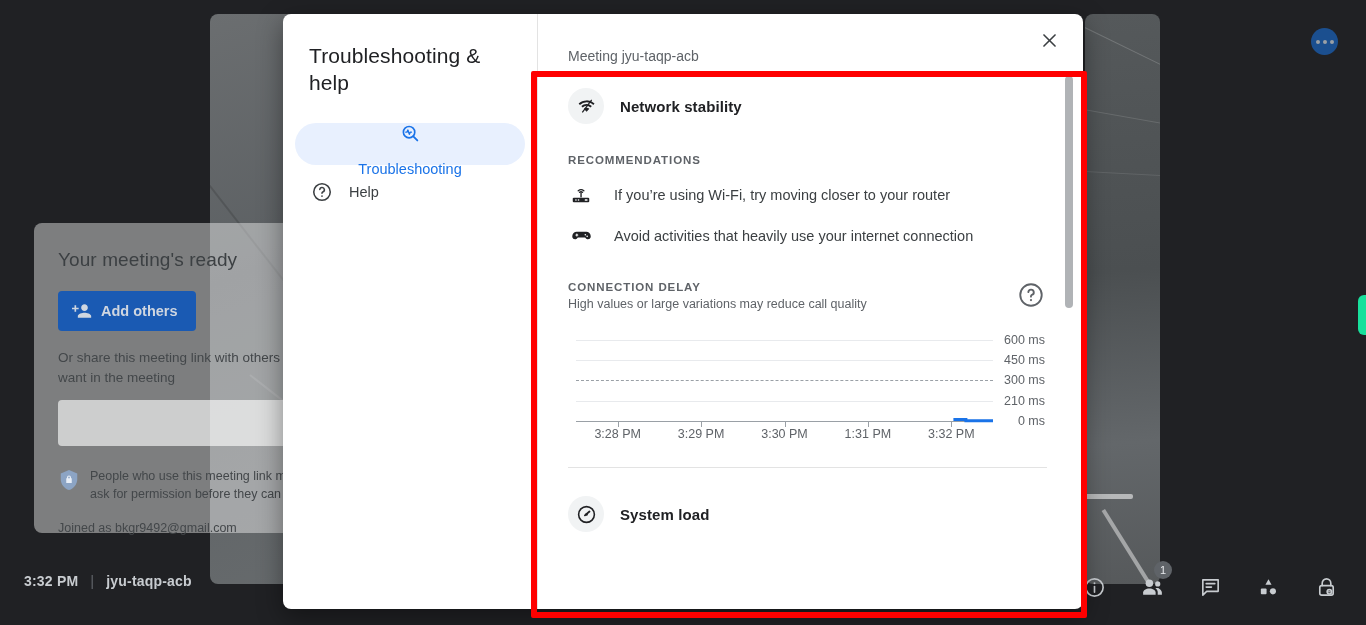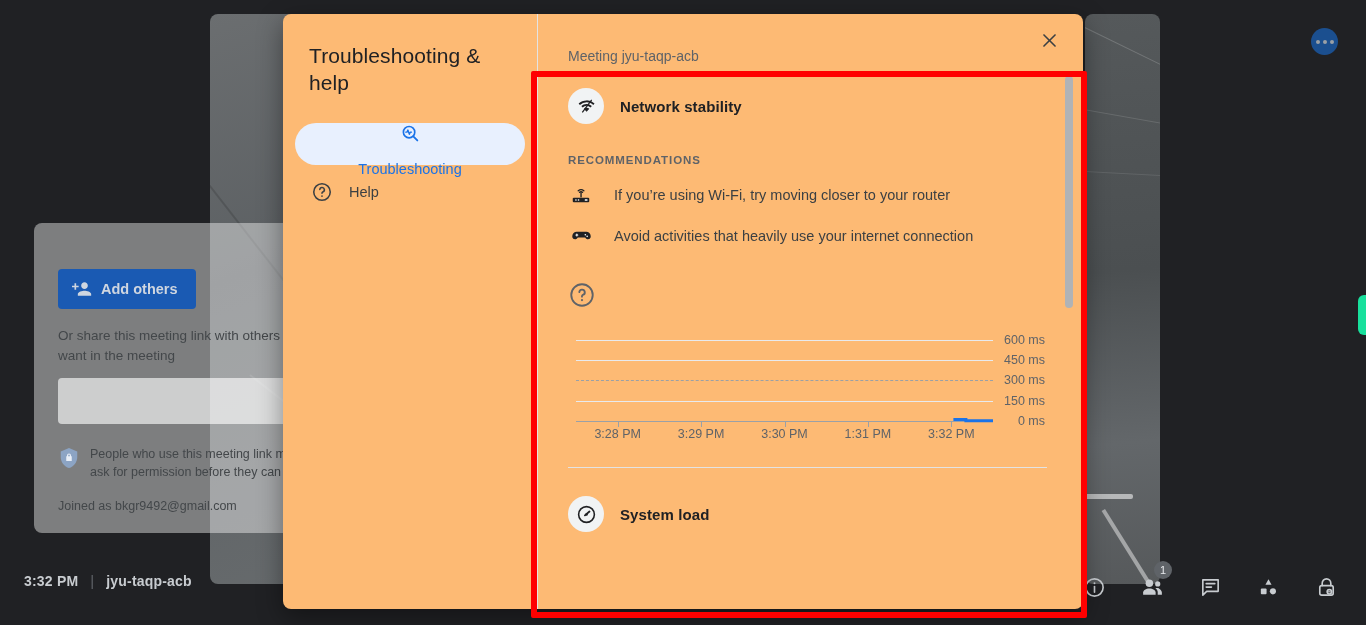--- a/index.html
+++ b/index.html
@@ -104,21 +104,21 @@
   #green-tab {
     position: absolute; right: 0px; top: 295px;
     width: 8px; height: 40px; background: #18e09c;
     border-radius: 6px 0 0 6px;
   }
 
   
   #dialog {
     position: absolute; left: 283px; top: 14px;
     width: 800px; height: 595px;
-    background: #fdba74; border-radius: 8px;
+    background: #ffffff; border-radius: 8px;
     display: flex; overflow: hidden;
     box-shadow: 0 8px 26px rgba(0,0,0,.4);
   }
   #ts-sidebar {
     width: 255px; flex: none; padding: 28px 12px 0 12px;
     border-right: 1px solid #e3e3e3;
   }
   #ts-title {
     font-size: 21px; font-weight: 400; color: #202124;
     padding: 0 14px; line-height: 1.3; letter-spacing: .1px;
@@ -224,20 +224,21 @@
   <div class="video-tile" id="tile-left"></div>
   <div class="video-tile" id="tile-right">
     <div class="r1"></div>
       <div class="r2"></div>
       <div class="r3"></div>
     <div class="r4"></div>
       <div class="r5"></div>
   </div>
 
   <div id="ready-card">
+    <h2>Your meeting's ready</h2>
 
     <button class="add-others-btn">
       <span>
         <svg width="20" height="20" viewBox="0 0 24 24" fill="#cfd6e0">
           <path d="M15 12c2.21 0 4-1.79 4-4s-1.79-4-4-4-4 1.79-4 4 1.79 4 4 4zm0 2c-2.67 0-8 1.34-8 4v2h16v-2c0-2.66-5.33-4-8-4z"></path>
           <path d="M5 8V5H3v3H0v2h3v3h2v-3h3V8H5z"></path>
         </svg>
       </span>
       <span>Add others</span>
     </button>
@@ -407,39 +408,43 @@
               <rect x="5.6" y="11" width="3.1" height="1.1" fill="#fff" rx=".4"></rect>
               <rect x="6.6" y="10" width="1.1" height="3.1" fill="#fff" rx=".4"></rect>
               <circle cx="16" cy="11.2" r=".85" fill="#fff"></circle>
               <circle cx="17.9" cy="12.9" r=".85" fill="#fff"></circle>
             </svg>
           </span>
           <span class="txt">Avoid activities that heavily use your internet connection</span>
         </div>
 
         <div class="delay-head">
+          <div>
+            <div class="cap-label">CONNECTION DELAY</div>
+            <div class="delay-sub">High values or large variations may reduce call quality</div>
+          </div>
           <span class="help-circle">
             <svg width="28" height="28" viewBox="0 0 24 24" fill="none" stroke="#5f6368" stroke-width="1.6">
               <circle cx="12" cy="12" r="9.2"></circle>
               <path d="M9.7 9.5a2.35 2.35 0 1 1 3 2.45c-.55.22-.75.75-.75 1.45" stroke-linecap="round"></path>
               <circle cx="12" cy="16.3" r=".95" fill="#5f6368" stroke="none"></circle>
             </svg>
           </span>
         </div>
 
         <div id="chart">
           <div id="plot">
               <div class="gl" style="top: 6.76923px;"></div>
               <div class="ytick" style="top: 6.76923px; right: -52px;">600 ms</div>
               <div class="gl" style="top: 27.0769px;"></div>
               <div class="ytick" style="top: 27.0769px; right: -52px;">450 ms</div>
               <div class="gl dashed" style="top: 47.3846px;"></div>
               <div class="ytick" style="top: 47.3846px; right: -52px;">300 ms</div>
               <div class="gl" style="top: 67.6923px;"></div>
-              <div class="ytick" style="top: 67.6923px; right: -52px;">150 ms</div>
+              <div class="ytick" style="top: 67.6923px; right: -52px;">210 ms</div>
               <div class="gl axis" style="top: 88px;"></div>
               <div class="ytick" style="top: 88px; right: -52px;">0 ms</div>
               <div class="xtickmark" style="left: 41.7px; bottom: -6px;"></div>
               <div class="xtick" style="left: 41.7px;">3:28 PM</div>
               <div class="xtickmark" style="left: 125.1px; bottom: -6px;"></div>
               <div class="xtick" style="left: 125.1px;">3:29 PM</div>
               <div class="xtickmark" style="left: 208.5px; bottom: -6px;"></div>
               <div class="xtick" style="left: 208.5px;">3:30 PM</div>
               <div class="xtickmark" style="left: 291.9px; bottom: -6px;"></div>
               <div class="xtick" style="left: 291.9px;">1:31 PM</div>

